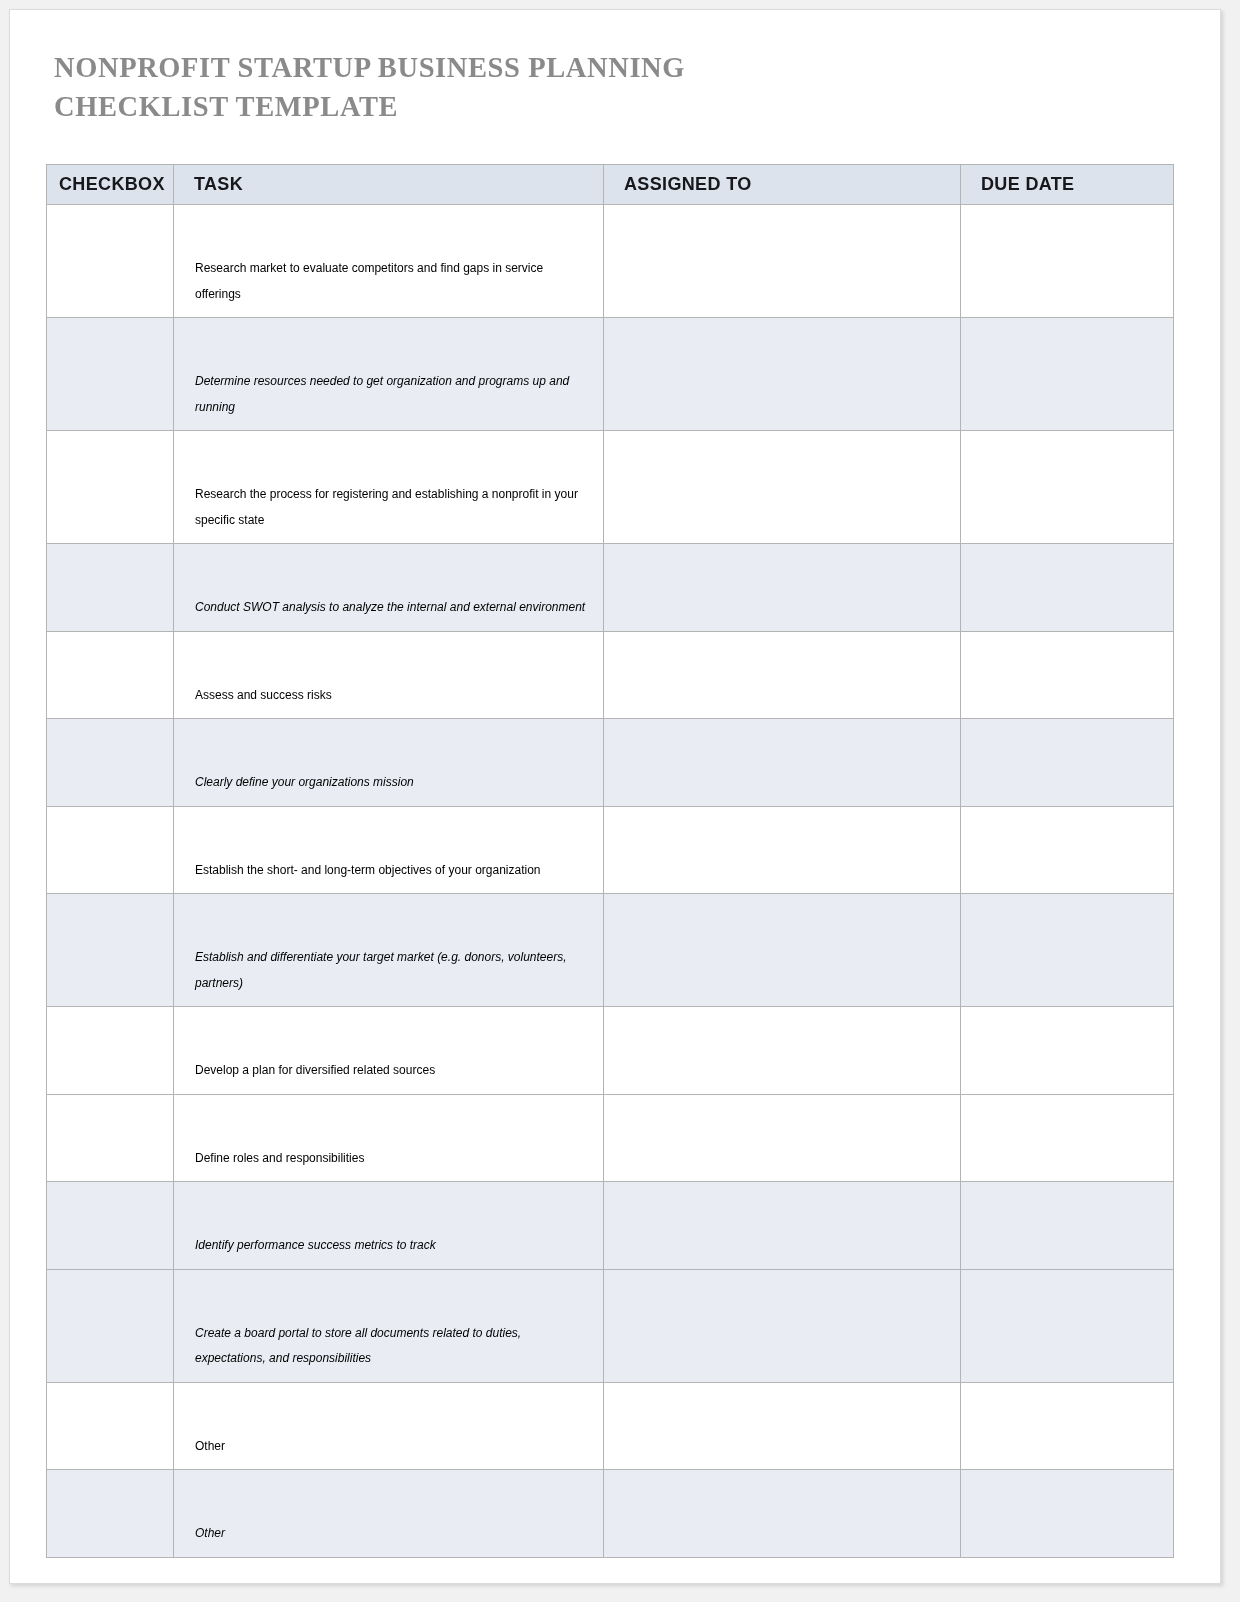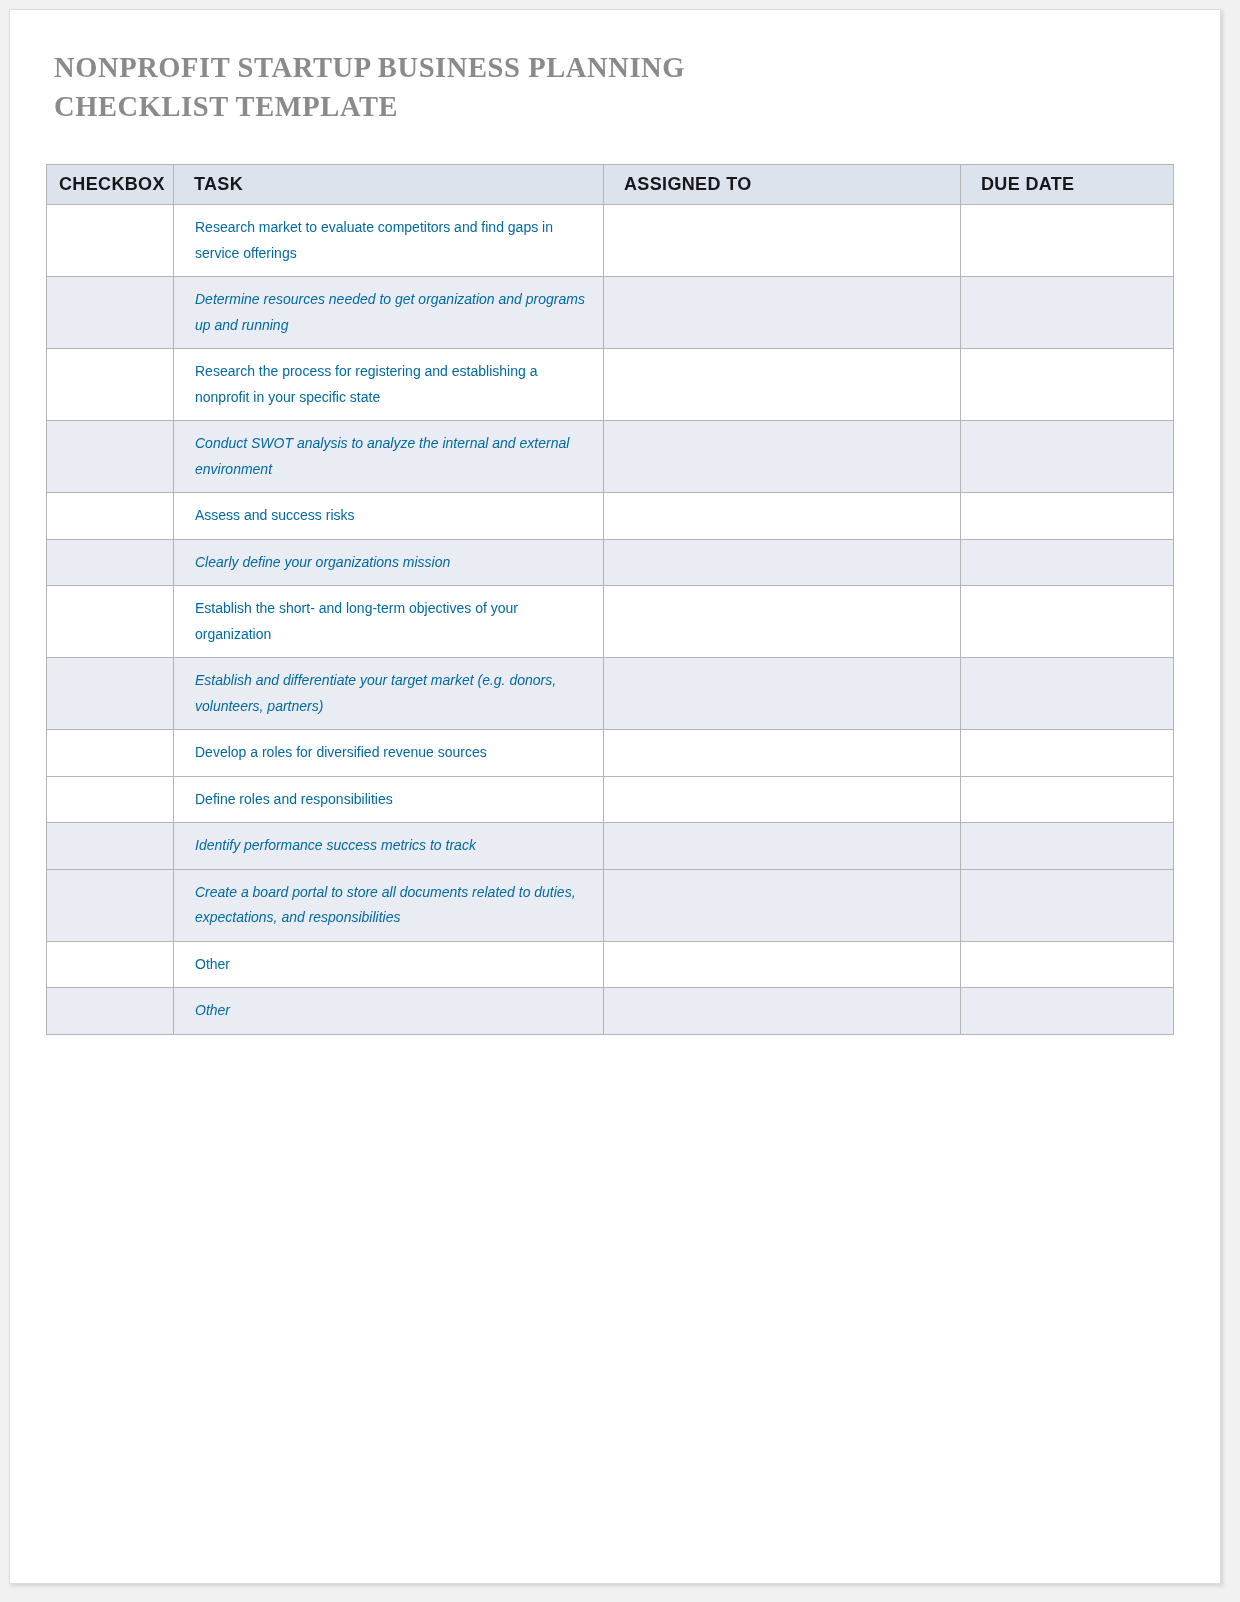--- a/index.html
+++ b/index.html
@@ -74,24 +74,25 @@
     vertical-align: middle;
     background: #ffffff;
     padding: 0;
   }
   .checklist-table tr.alt td {
     background: #e9edf3;
     font-style: italic;
   }
   .cell-task {
     padding: 10px 14px 10px 21px;
-    font-size: 14px;
+    font-size: 12px;
     line-height: 25.5px;
-    color: #0369a1;
+    color: #000000;
     font-family: "Liberation Sans", sans-serif;
+    margin-top: 41px;
   }
   .cell-blank {
     height: 100%;
   }
   .cell-checkbox { }
 </style>
 </head>
 <body>
 
 <div class="page-card">
@@ -224,21 +225,21 @@
           </td>
           <td>
             <div class="cell-task cell-blank"></div>
           </td>
         </tr>
         <tr>
           <td>
             <div class="cell-blank cell-checkbox"></div>
           </td>
           <td>
-            <div class="cell-task">Develop a roles for diversified revenue sources</div>
+            <div class="cell-task">Develop a plan for diversified related sources</div>
           </td>
           <td>
             <div class="cell-task cell-blank"></div>
           </td>
           <td>
             <div class="cell-task cell-blank"></div>
           </td>
         </tr>
         <tr>
           <td>

